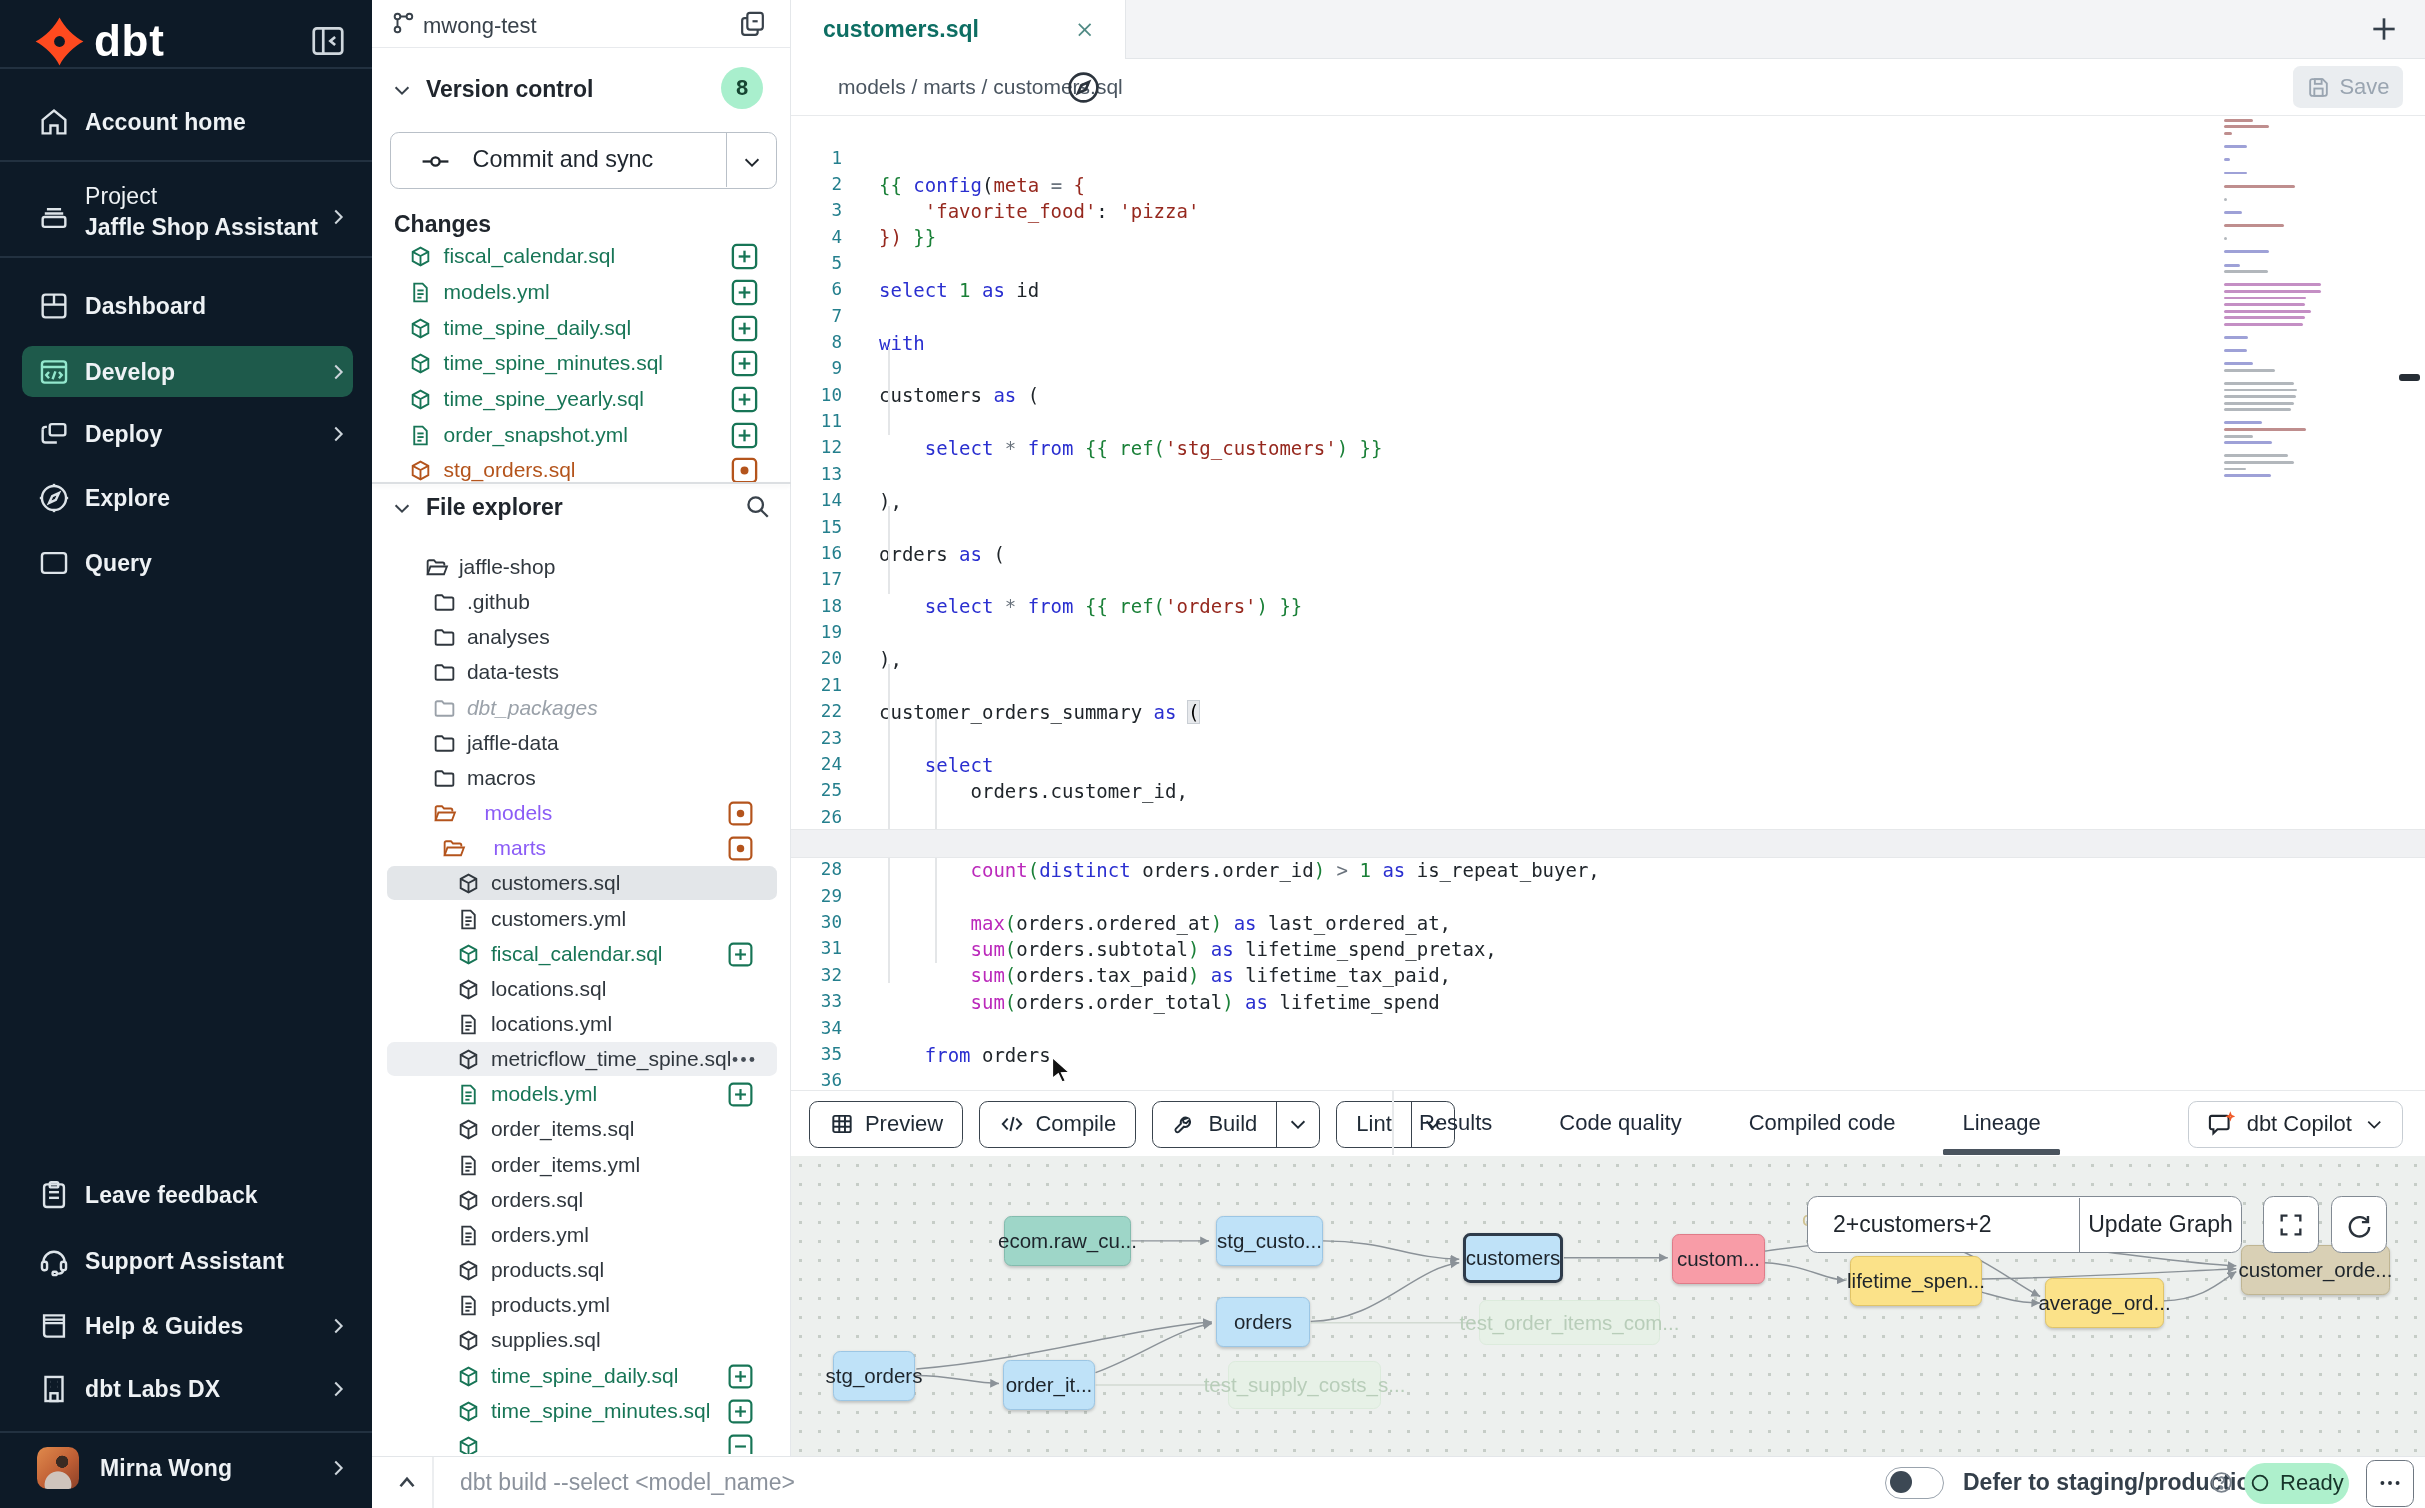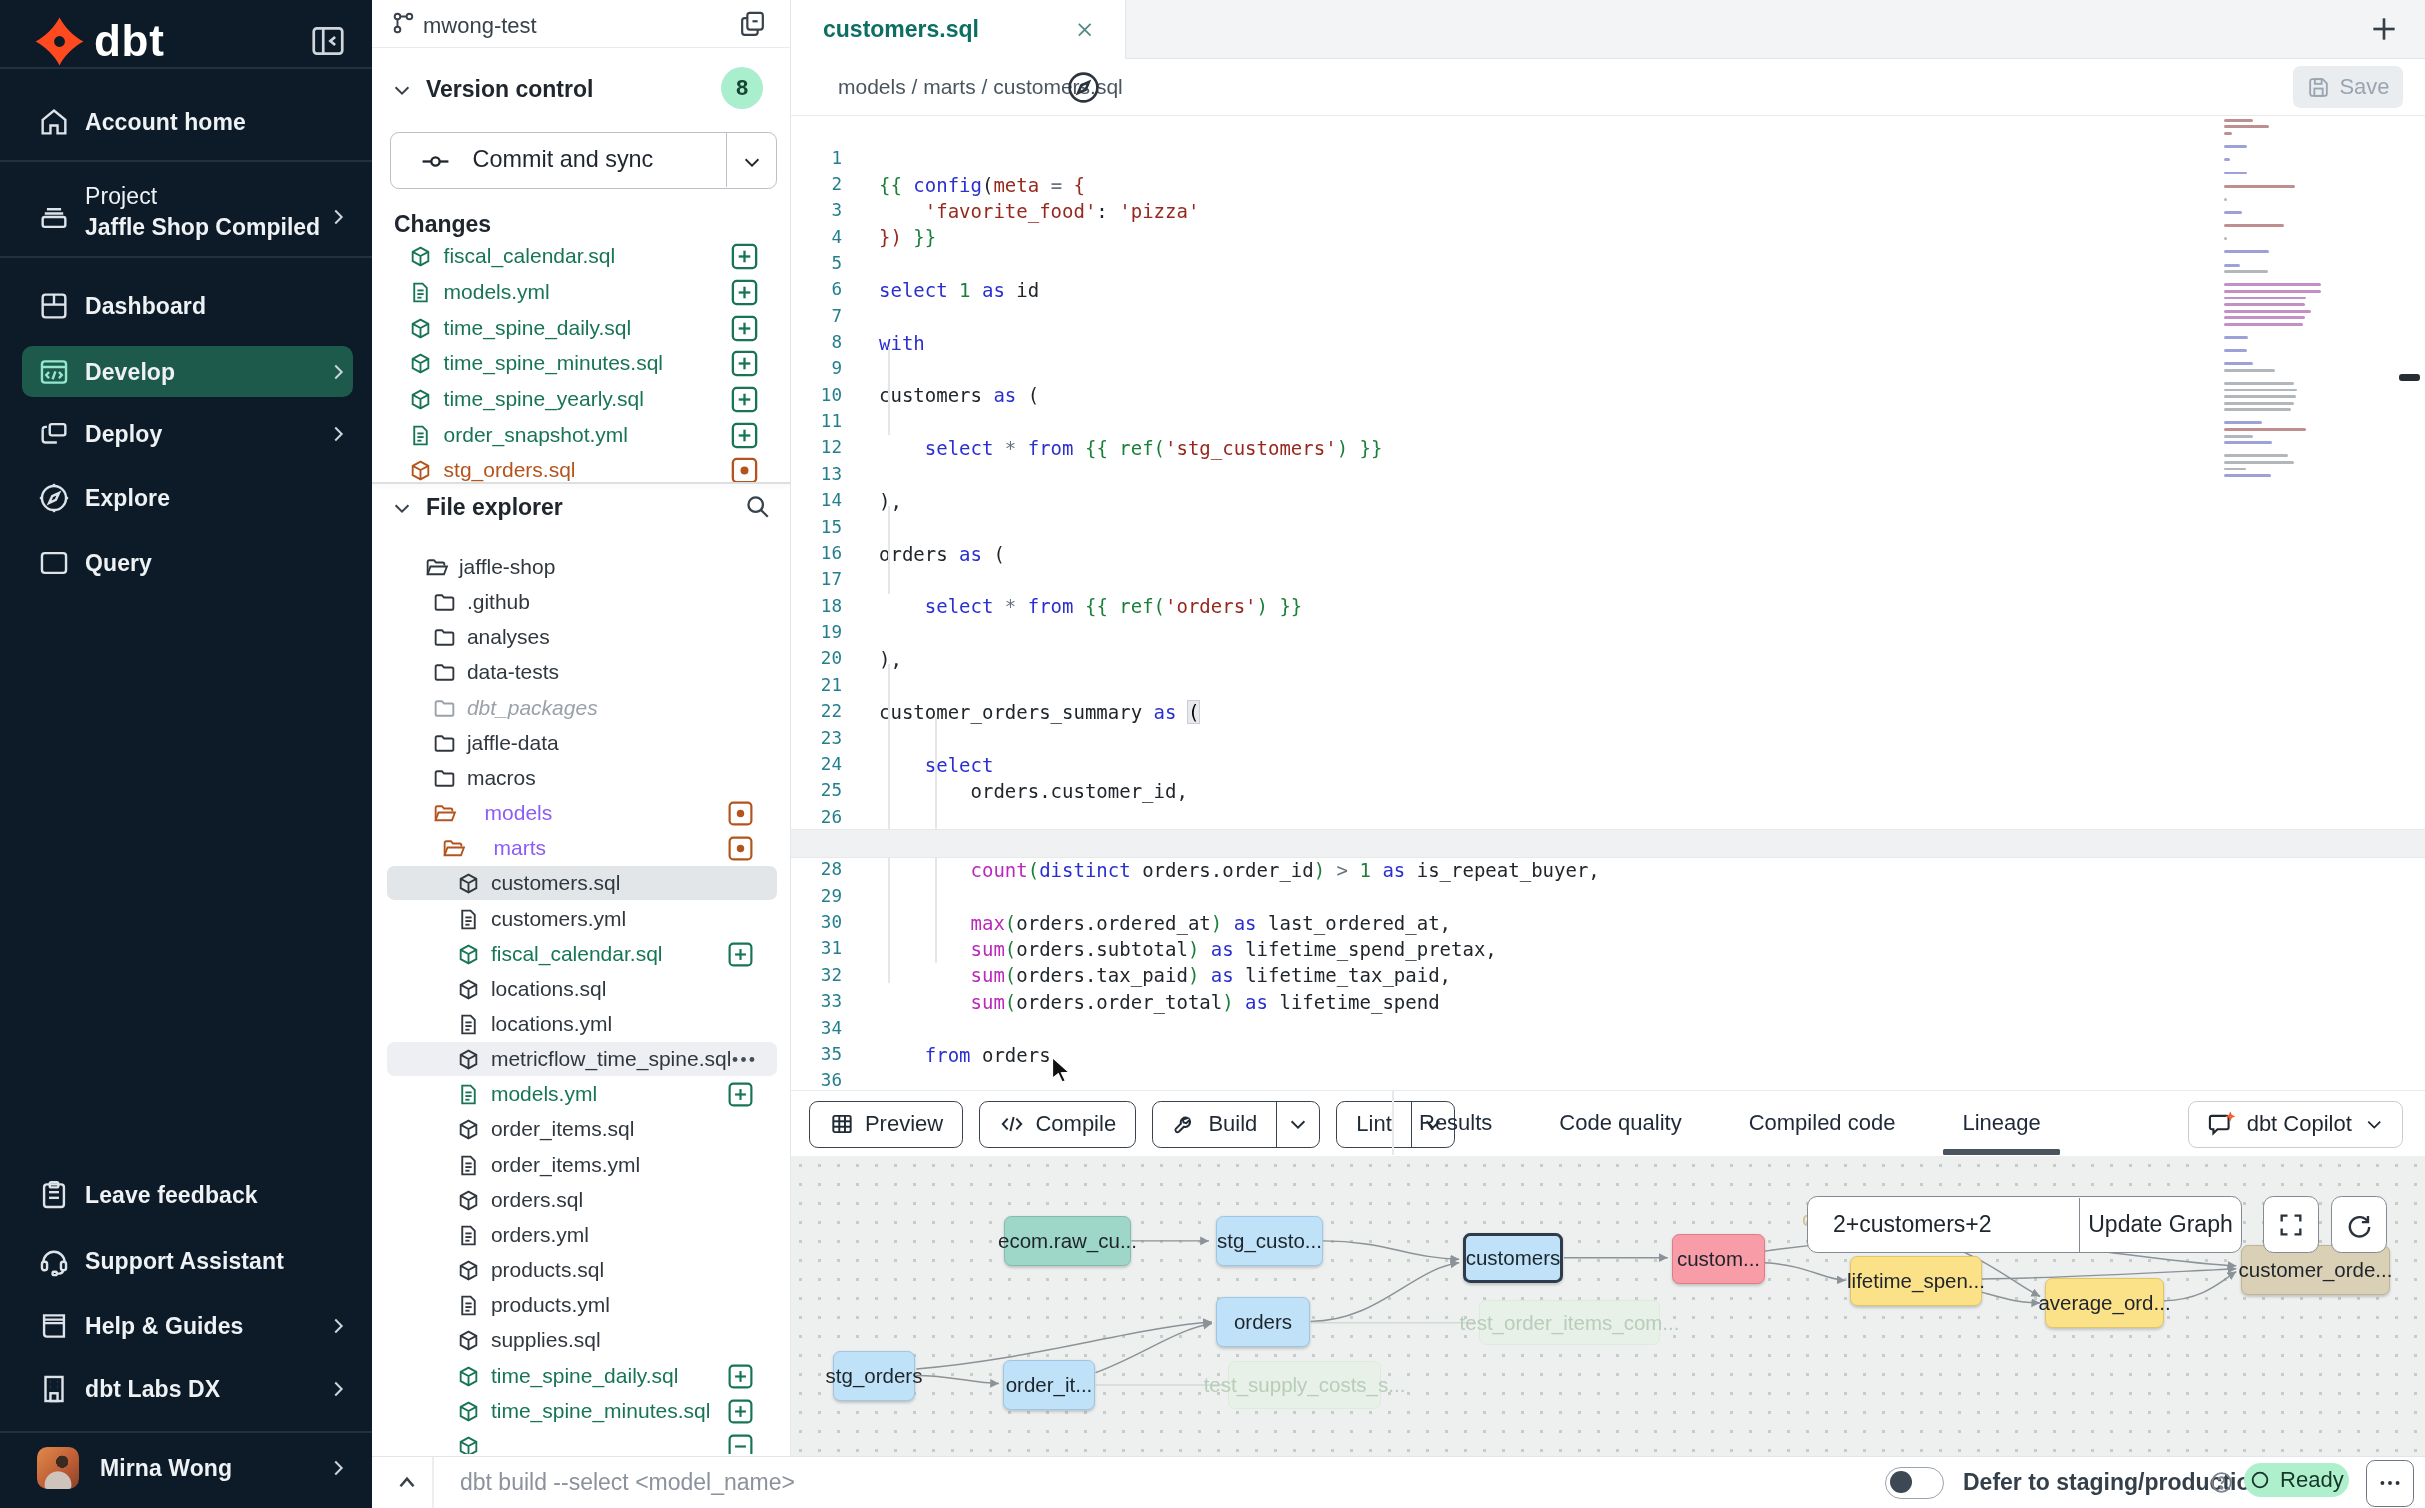--- a/index.html
+++ b/index.html
@@ -100,21 +100,21 @@
   .sqbtn{position:absolute;top:40px;width:56px;height:57px;background:#fff;border:1.5px solid #828a93;border-radius:10.3px;box-sizing:border-box;display:flex;align-items:center;justify-content:center;color:#2a323b;cursor:pointer;}
   
   .botbar{position:absolute;left:372px;top:1456px;width:2054px;height:53px;background:#fff;border-top:1.5px solid #e3e6e9;box-sizing:border-box;}
   .bb-chev{position:absolute;left:22px;top:13px;width:26px;height:26px;color:#39424b;cursor:pointer;}
   .bb-div{position:absolute;left:60px;top:0;width:1.5px;height:51px;background:#eceef0;}
   .bb-cmd{position:absolute;left:88px;top:11.7px;font-size:23px;color:#8b929c;}
   .toggle{position:absolute;left:1513px;top:10.3px;width:59px;height:32px;border:1.8px solid #9aa3ad;border-radius:17.6px;background:#fff;box-sizing:border-box;cursor:pointer;}
   .toggle .knob{position:absolute;left:3.7px;top:2.9px;width:22px;height:22px;border-radius:50%;background:#3c4854;}
   .bb-defer{position:absolute;left:1591px;top:11.7px;font-size:23px;font-weight:700;color:#343f4a;}
   .bb-q{position:absolute;left:1837px;top:13px;width:25px;height:25px;color:#7a838d;}
-  .ready{position:absolute;left:1872px;top:5.9px;width:105px;height:34px;border-radius:20.5px;background:#aef0cc;display:flex;align-items:center;justify-content:center;gap:8.8px;font-size:22px;color:#17352a;}
+  .ready{position:absolute;left:1872px;top:5.9px;width:105px;height:41px;border-radius:20.5px;background:#aef0cc;display:flex;align-items:center;justify-content:center;gap:8.8px;font-size:22px;color:#17352a;}
   .dots3{position:absolute;left:1994px;top:2.9px;width:48px;height:47px;border:1.8px solid #6e7781;border-radius:8.8px;box-sizing:border-box;display:flex;align-items:center;justify-content:center;color:#2a323b;cursor:pointer;}
   .mouse{position:absolute;left:674px;top:1055px;width:31px;height:31px;z-index:50;}
 </style>
 </head>
 <body>
 
 <div class="app">
 
   <nav class="sidebar">
     <div class="logo-x">
@@ -142,21 +142,21 @@
 
     </div>
         <div class="sb-item" style="top:176px;height:81px;">
       <span class="ic" style="">
             <svg viewBox="0 0 24 24" fill="none" stroke="currentColor" stroke-width="1.7">
               <rect x="4" y="12" width="16" height="7" rx="1.5"></rect>
               <path d="M5.5 9.5 h13 M7 6.5 h10"></path>
             </svg>
           </span>
       <span class="lbl" style="top:7.3px;font-weight:400;">Project</span>
-          <span class="sub" style="top:38px;">Jaffle Shop Compiled</span>
+          <span class="sub" style="top:38px;">Jaffle Shop Assistant</span>
       <span class="chev">
             <svg viewBox="0 0 24 24" fill="none" stroke="currentColor" stroke-width="2.2">
               <polyline points="9,5 16,12 9,19"></polyline>
             </svg>
           </span>
     </div>
         <div class="sb-item" style="top:278px;">
       <span class="ic" style="">
             <svg viewBox="0 0 24 24" fill="none" stroke="currentColor" stroke-width="1.7">
               <rect x="4" y="4" width="16" height="16" rx="2"></rect>

